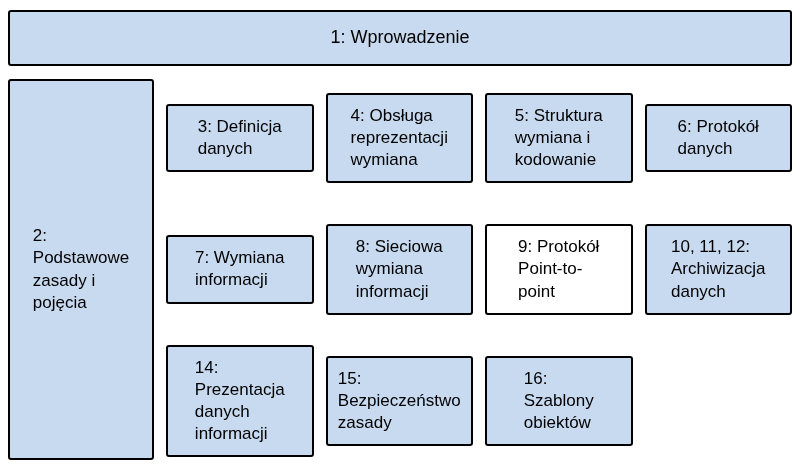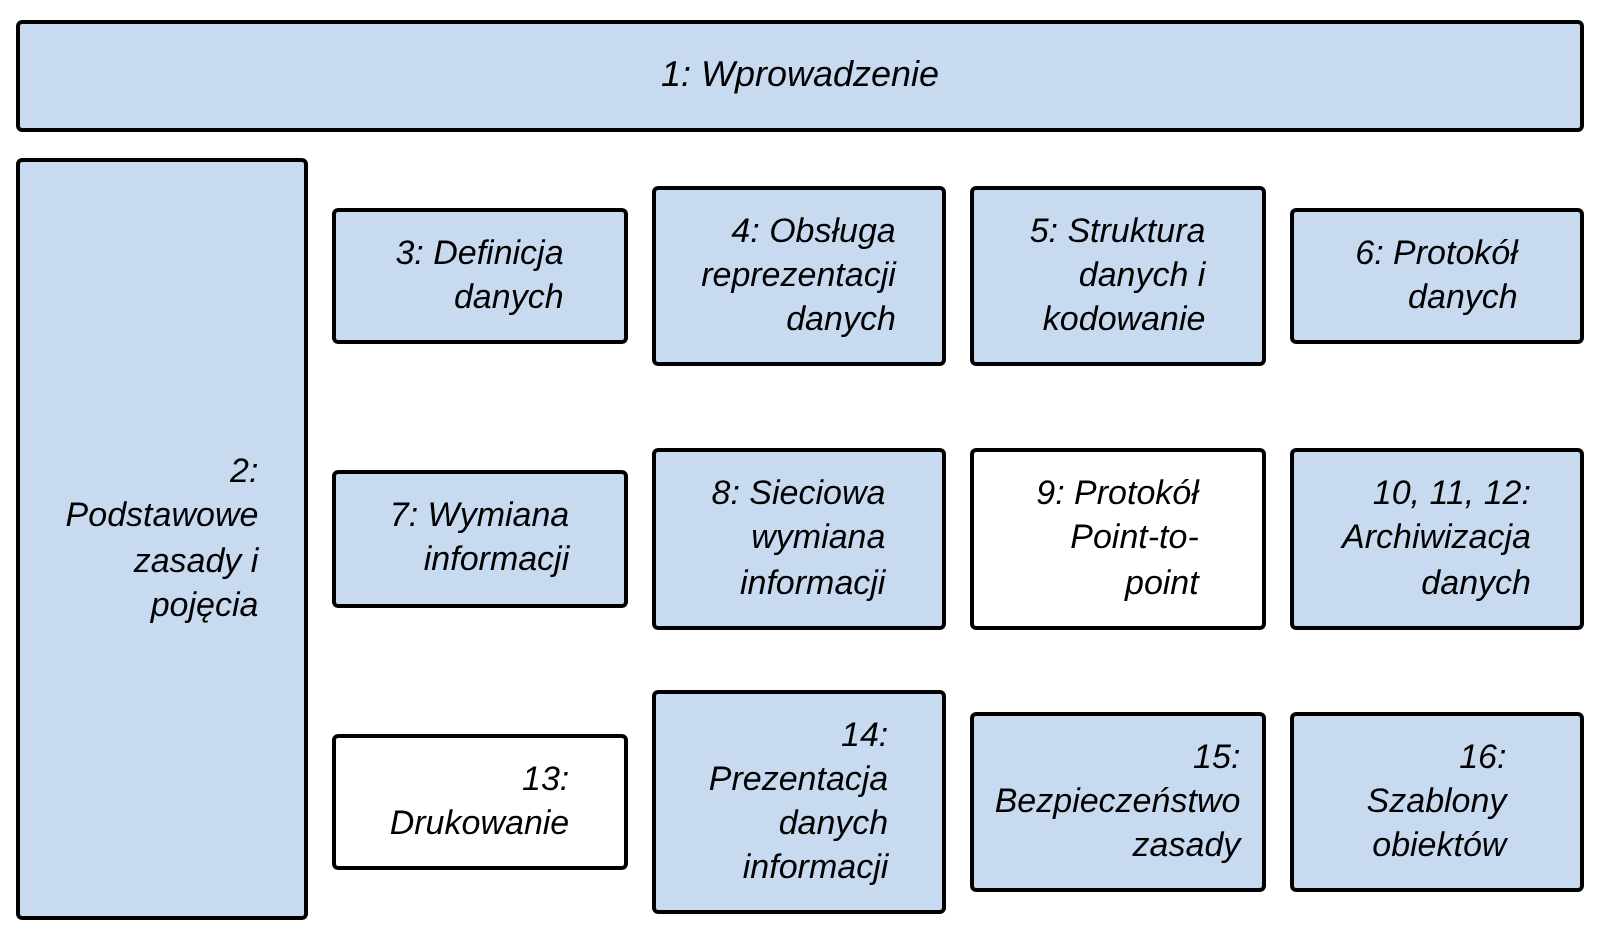--- a/index.html
+++ b/index.html
@@ -21,26 +21,25 @@
     color: #000000;
   }
   .box {
     box-sizing: border-box;
     border: 2.5px solid var(--box-border, #000);
     background: var(--box-fill, #c8daf0);
     border-radius: 3px;
     display: flex;
     align-items: center;
     justify-content: center;
-    text-align: right;
+    text-align: left;
     white-space: pre-line;
     font-size: 17px;
     line-height: 1.3;
     padding: 10px 4px;
-    font-style: italic;
   }
   .box[data-fill="white"] {
     background: var(--white-fill, #ffffff);
   }
   .top-box {
     grid-column: 1 / -1;
     grid-row: 1;
     padding: 0 4px;
     font-size: 18px;
   }
@@ -64,46 +63,44 @@
   <div class="box left-box" data-fill="blue">2:
 Podstawowe
 zasady i
 pojęcia</div>
 
   <div class="box cell" data-fill="blue">3: Definicja
 danych</div>
 
   <div class="box cell" data-fill="blue">4: Obsługa
 reprezentacji
-danych</div>
+wymiana</div>
 
   <div class="box cell" data-fill="blue">5: Struktura
-danych i
+wymiana i
 kodowanie</div>
 
   <div class="box cell" data-fill="blue">6: Protokół
 danych</div>
 
   <div class="box cell" data-fill="blue">7: Wymiana
 informacji</div>
 
   <div class="box cell" data-fill="blue">8: Sieciowa
 wymiana
 informacji</div>
 
   <div class="box cell" data-fill="white">9: Protokół
 Point-to-
 point</div>
 
   <div class="box cell" data-fill="blue">10, 11, 12:
 Archiwizacja
 danych</div>
 
-  <div class="box cell" data-fill="white">13:
-Drukowanie</div>
 
   <div class="box cell" data-fill="blue">14:
 Prezentacja
 danych
 informacji</div>
 
   <div class="box cell" data-fill="blue">15:
 Bezpieczeństwo
 zasady</div>
 

